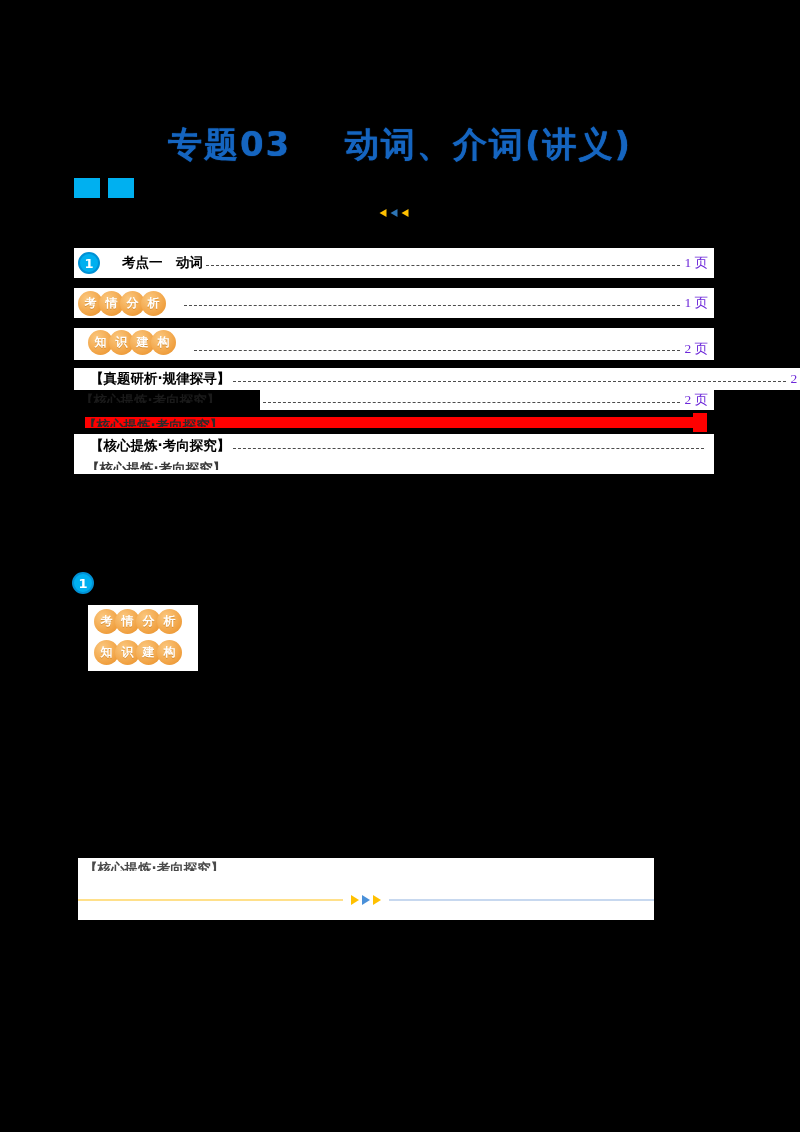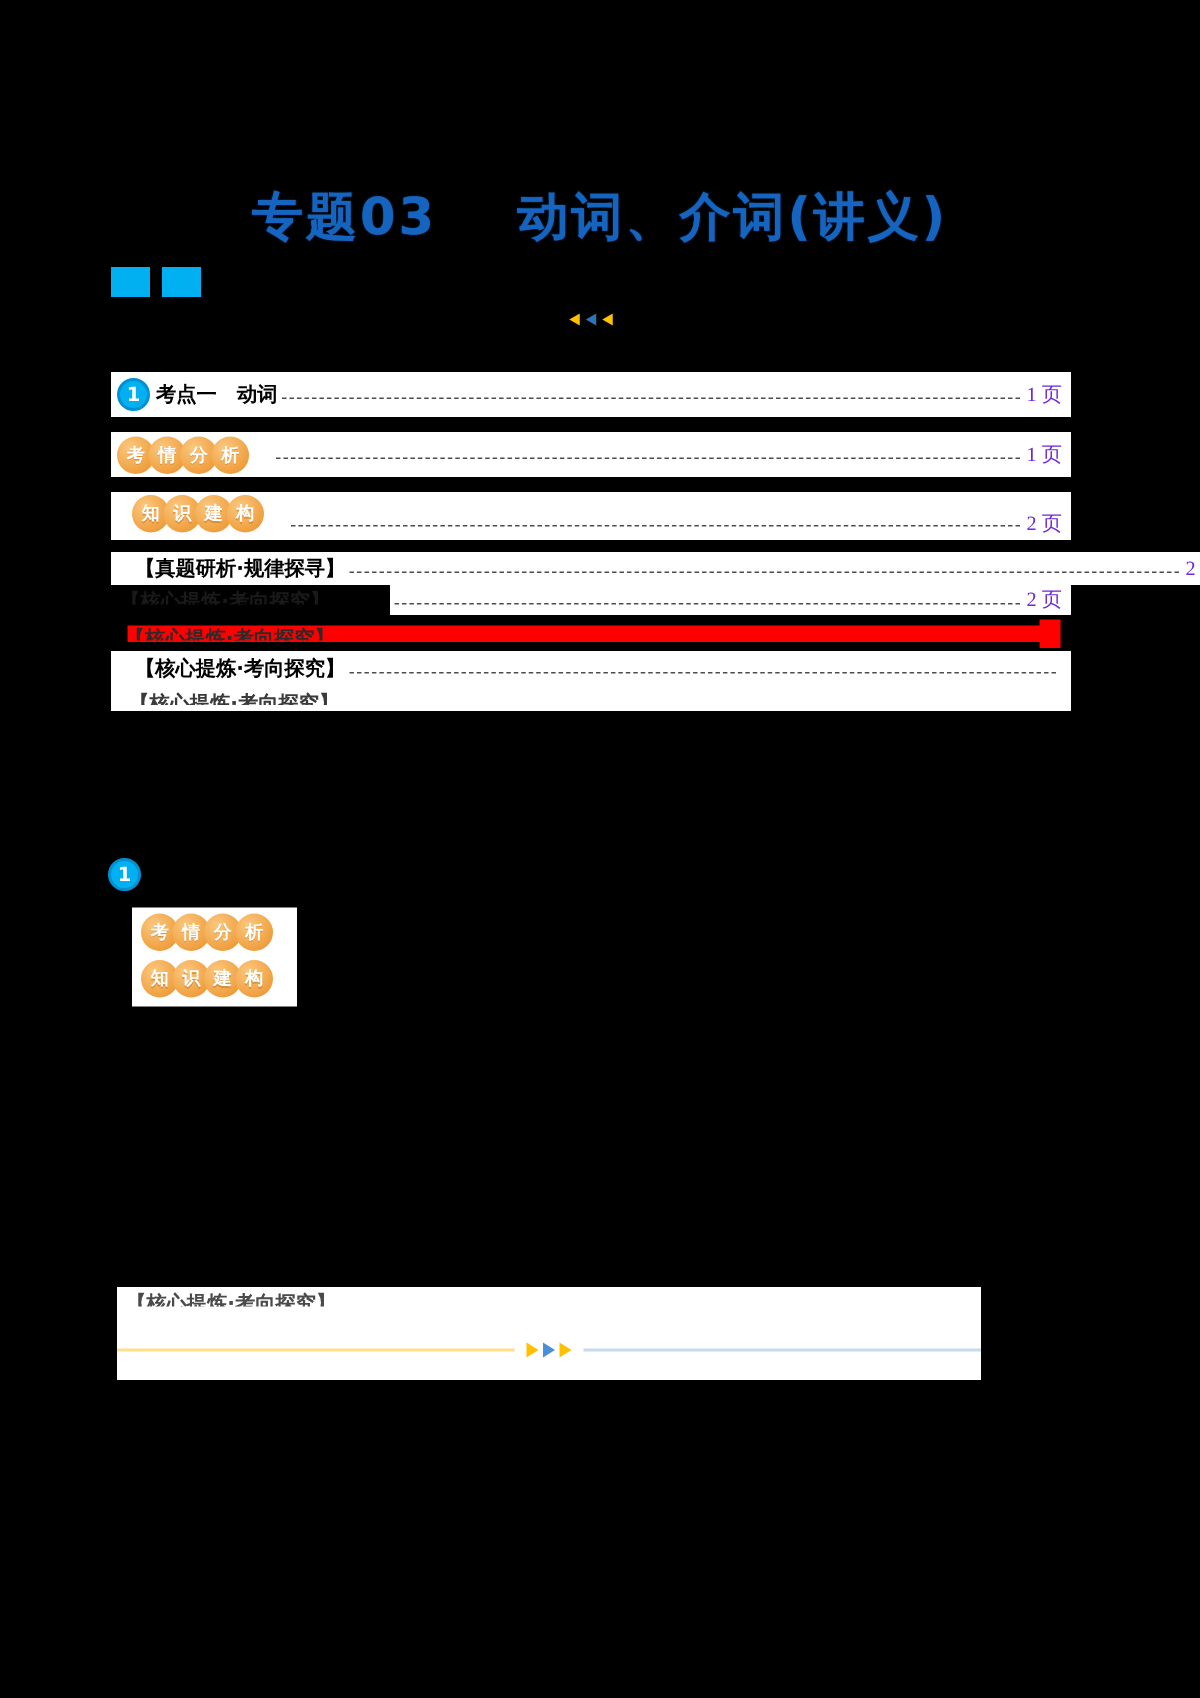--- a/index.html
+++ b/index.html
@@ -151,21 +151,21 @@
 <div class="abs" id="toc-ornament">
   <span class="arrows">
     <span class="tri left"></span>
     <span class="tri left blue"></span>
     <span class="tri left"></span>
   </span>
 </div>
 
 <div class="toc-row" style="left:74px;top:248px;width:640px;height:30px;padding:0 6px 0 4px;box-sizing:border-box;">
   <span class="num-badge">1</span>
-  <span class="txt" style="margin-left:4px;text-align:center;">考点一　动词</span>
+  <span class="txt" style="margin-left:22px;text-align:center;">考点一　动词</span>
   <span class="leader"></span>
   <span class="pg">1 页</span>
 </div>
 
 <div class="toc-row" style="left:74px;top:288px;width:640px;height:30px;padding:0 6px 0 4px;box-sizing:border-box;">
   <span class="chip-group">
     <span class="chip">考</span>
     <span class="chip">情</span>
     <span class="chip">分</span>
     <span class="chip">析</span>

